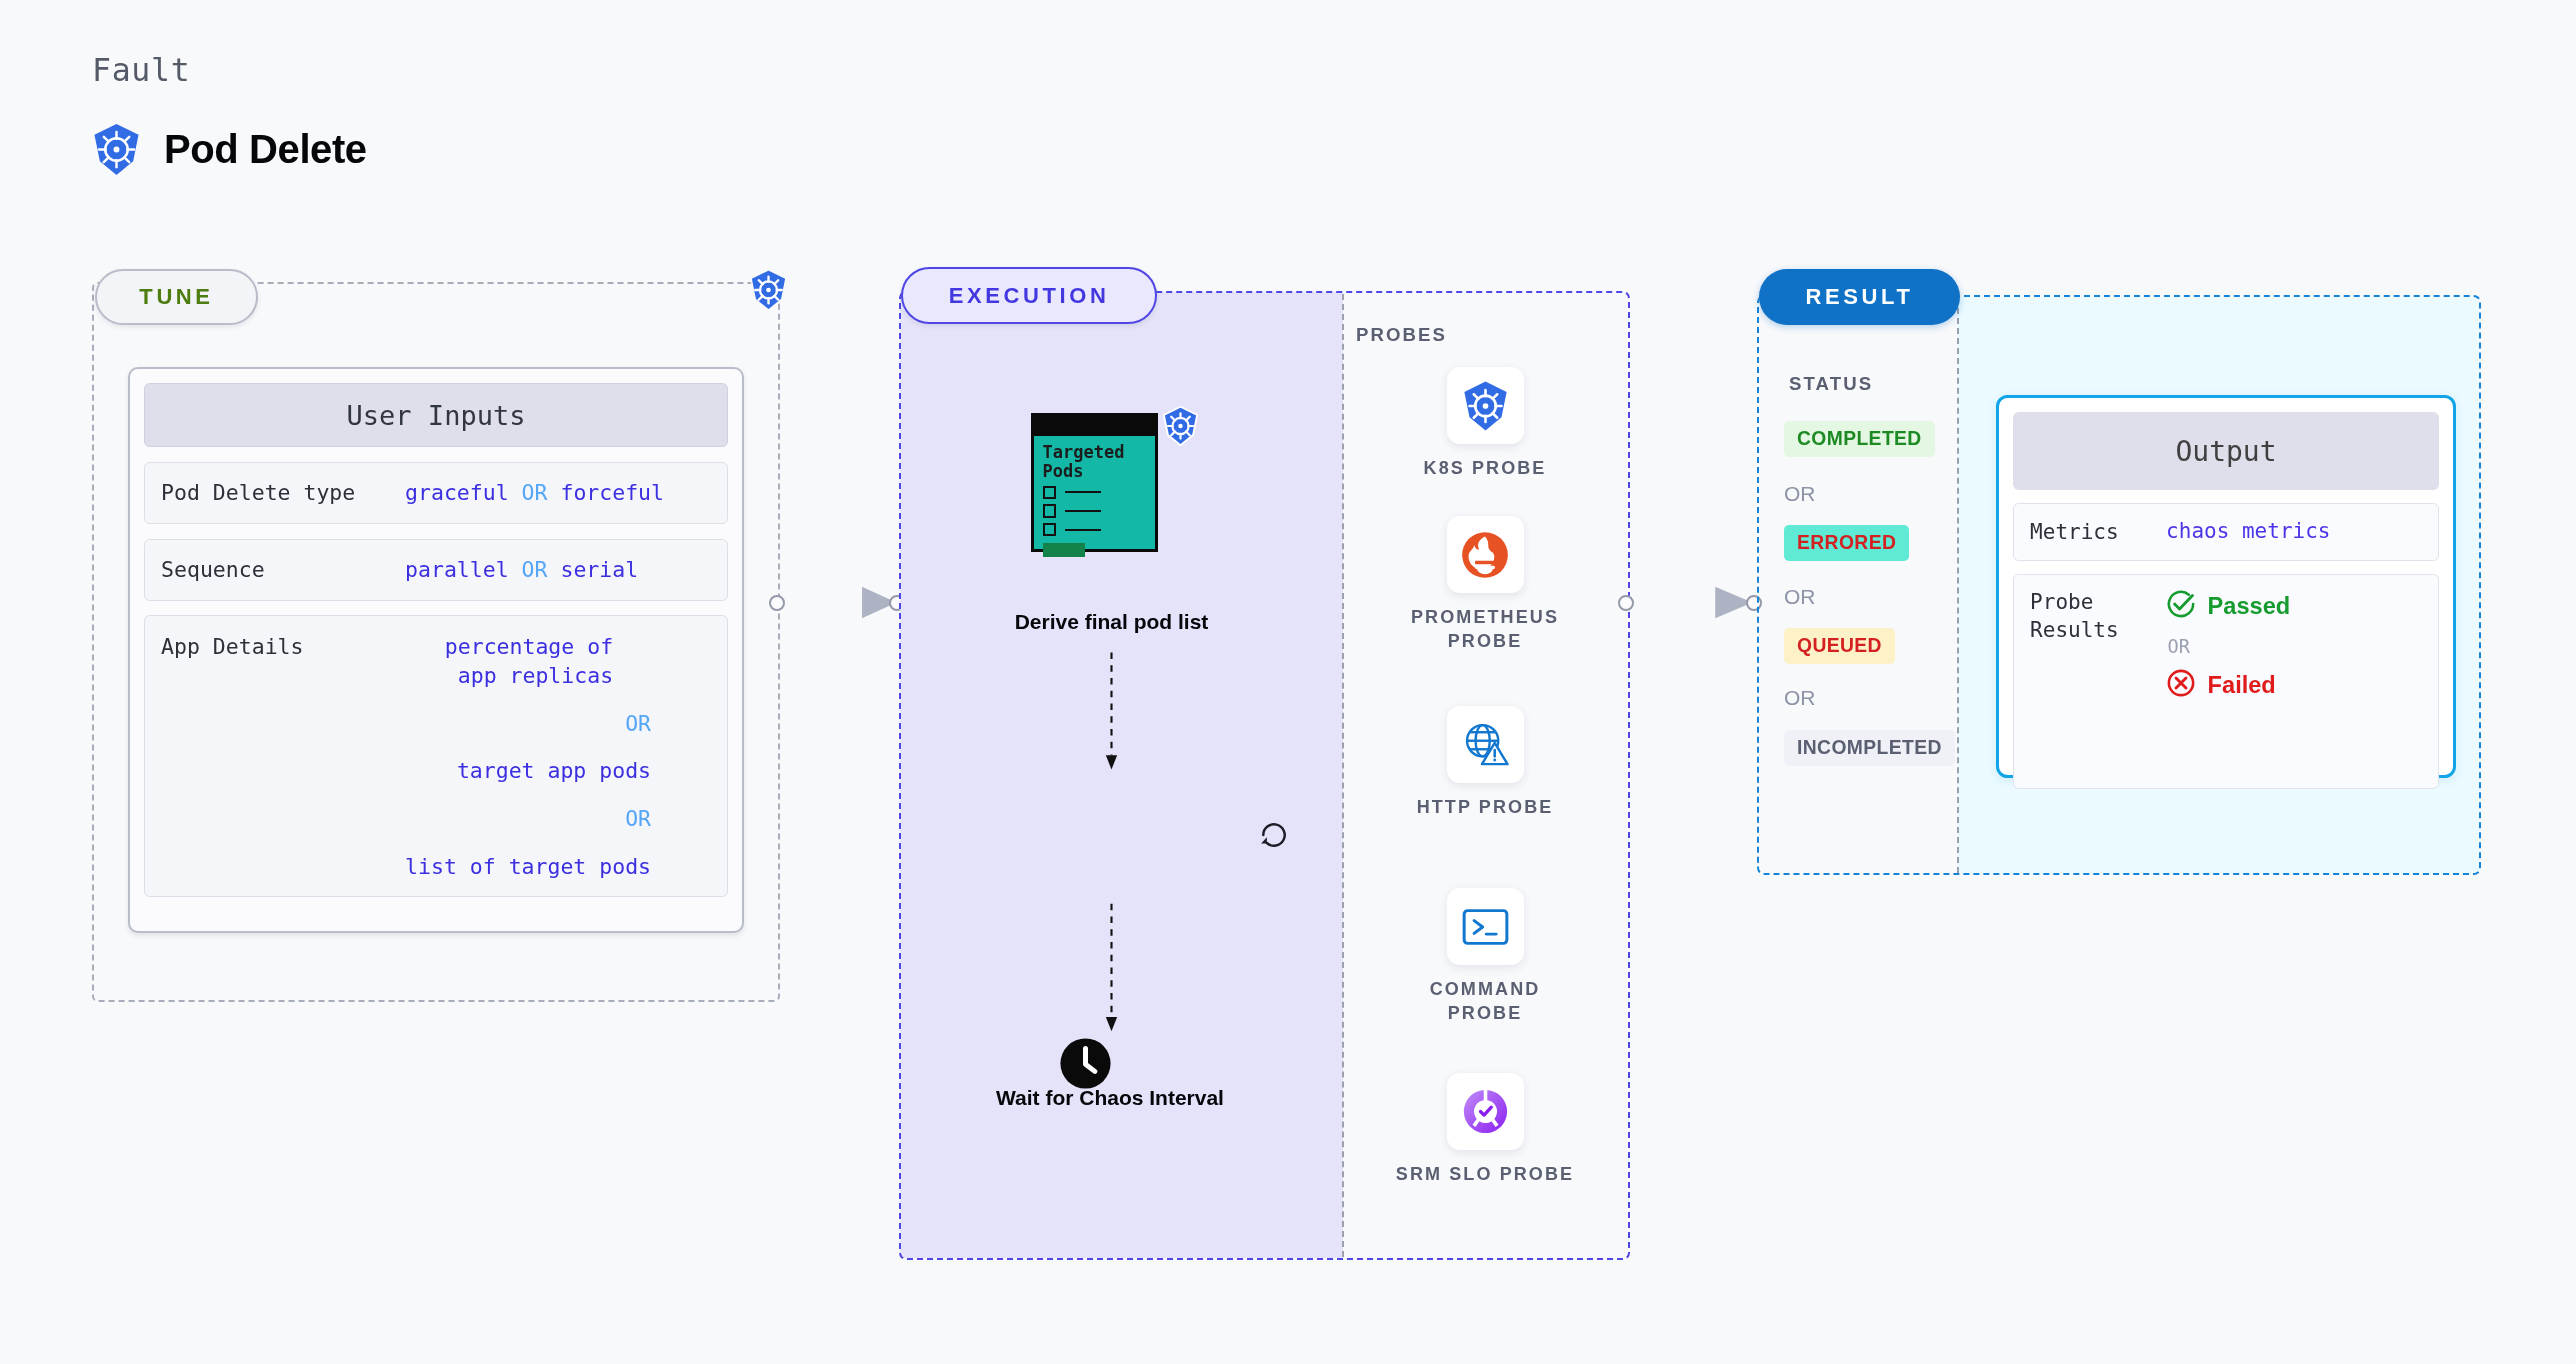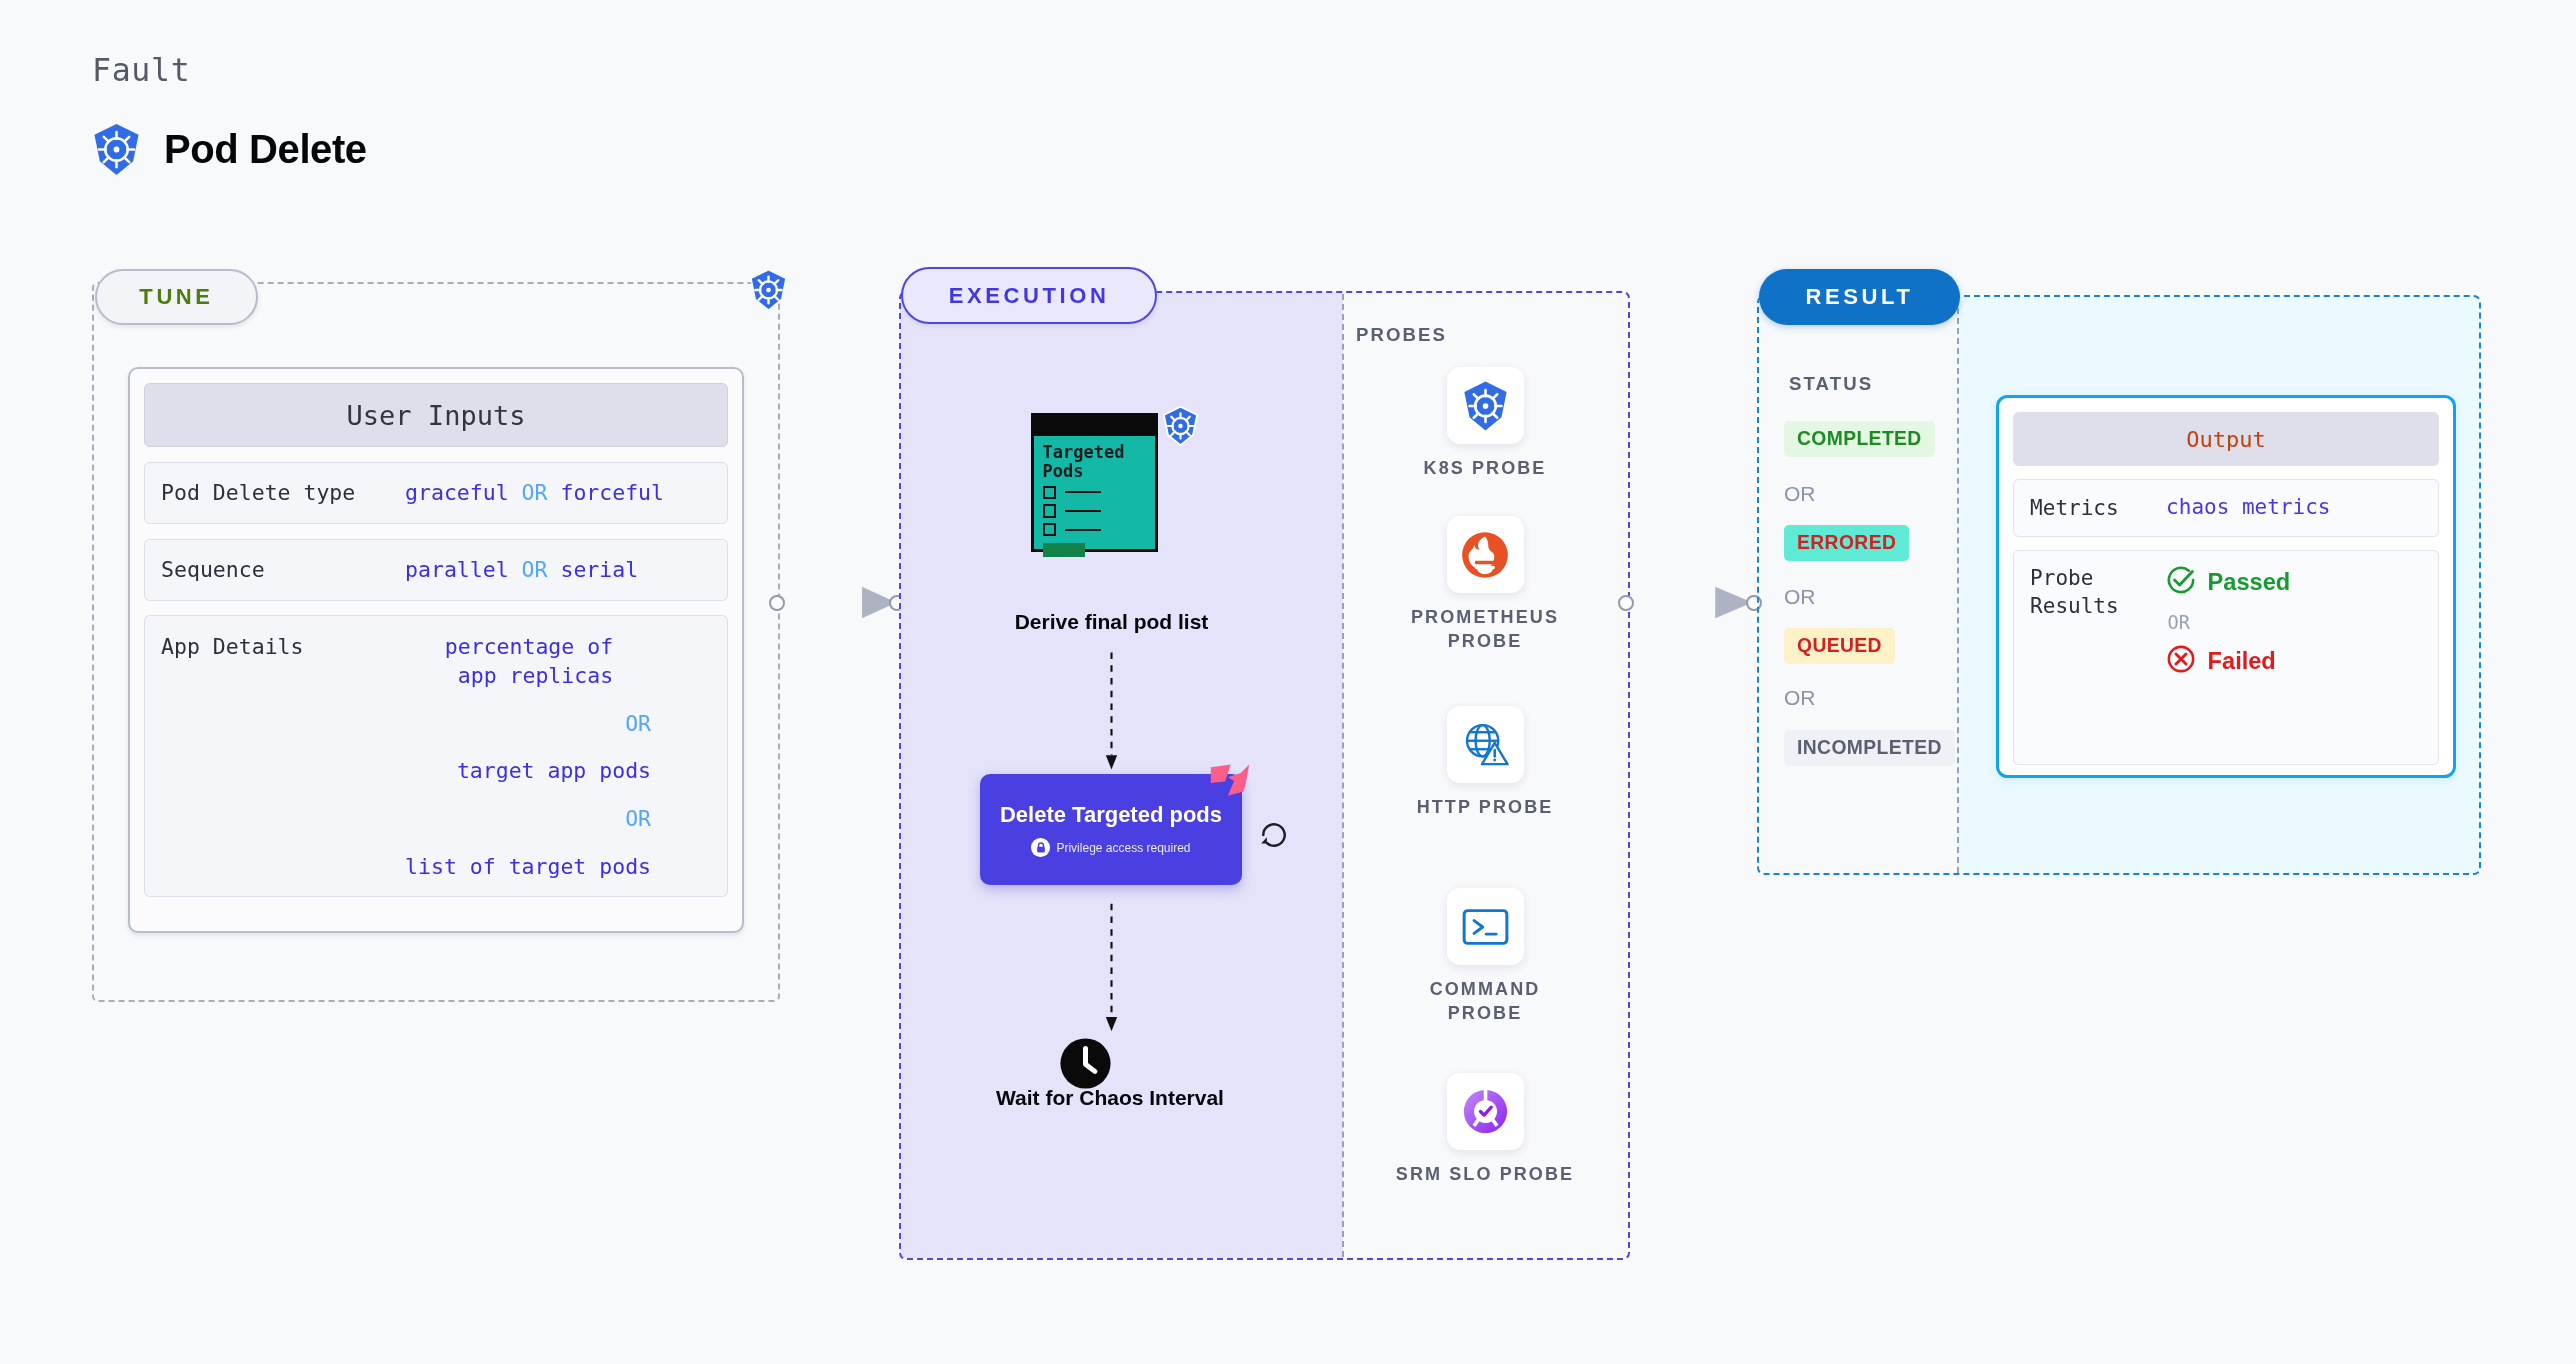--- a/index.html
+++ b/index.html
@@ -208,24 +208,24 @@
 
   
   .out-card {
     position: absolute; left: 1996px; top: 395px;
     width: 460px; height: 383px;
     background: #ffffff; border: 3.6px solid #11a4e8;
     border-radius: 11.5px; padding: 14.3px;
     box-shadow: 0 2.9px 8.6px rgba(20,120,170,.10);
   }
   .out-head {
-    height: 54px; background: #dedfea; border-radius: 5.7px;
+    height: 78px; background: #dedfea; border-radius: 5.7px;
     display: flex; align-items: center; justify-content: center;
     font-family: "DejaVu Sans Mono", monospace;
-    font-size: 22px; color: #c2410c;
+    font-size: 28px; color: #404040;
   }
   .out-row {
     margin-top: 13px; background: #fafbfe; border: 0.7px solid #e0e2ec;
     border-radius: 5.7px; padding: 14.3px 15.8px;
     display: flex; align-items: flex-start;
     font-family: "DejaVu Sans Mono", monospace; font-size: 21px;
   }
   .out-row .lbl { color: #2d3039; width: 136px; flex: none; line-height: 1.3; }
   .out-row .val { color: #4a35e8; }
   .out-row.tall { min-height: 215px; }
@@ -366,39 +366,20 @@
   </div>
   <div class="node-label" style="left:968px;top:609px;width:287px;">Derive final pod list</div>
 
   <div class="arrow-v" style="left:1103px;top:652px;">
     <svg width="17" height="118" viewBox="0 0 24 165">
       <line x1="12" y1="0" x2="12" y2="145" stroke="#111" stroke-width="3" stroke-dasharray="9 9"></line>
       <path d="M12 165 L4 145 L20 145 Z" fill="#111"></path>
     </svg>
   </div>
 
-  <div class="delete-card">
-    <div class="ribbon">
-      <svg width="42" height="37" viewBox="0 0 58 52">
-        <path d="M2 6 L30 2 L22 26 L2 28 Z" fill="#fc5e8c"></path>
-        <path d="M56 2 L50 34 L26 20 L44 14 Z" fill="#fc5e8c"></path>
-        <path d="M48 40 L26 46 L36 22 L52 22 Z" fill="#fc5e8c"></path>
-      </svg>
-    </div>
-    <div class="delete-title">Delete Targeted pods</div>
-    <div class="delete-sub">
-      <span class="lock-badge">
-        <svg width="10" height="11.5" viewBox="0 0 14 16">
-          <path d="M3.5 7 V4.8 a3.5 3.5 0 0 1 7 0 V7" fill="none" stroke="#4a3fe0" stroke-width="2"></path>
-          <rect x="1.6" y="6.6" width="10.8" height="8" rx="1.6" fill="#4a3fe0"></rect>
-        </svg>
-      </span>
-      <span>Privilege access required</span>
-    </div>
-  </div>
   <div class="refresh-icon">
     <svg width="30" height="30" viewBox="0 0 42 42">
       <path d="M6 21a15 15 0 1 1 5 11.2" fill="none" stroke="#1d1d28" stroke-width="3.4" stroke-linecap="round"></path>
       <path d="M11 24 L11 33 L3 33 Z" fill="#1d1d28"></path>
     </svg>
   </div>
 
   <div class="arrow-v" style="left:1103px;top:903px;">
     <svg width="17" height="129" viewBox="0 0 24 180">
       <line x1="12" y1="0" x2="12" y2="160" stroke="#111" stroke-width="3" stroke-dasharray="9 9"></line>

